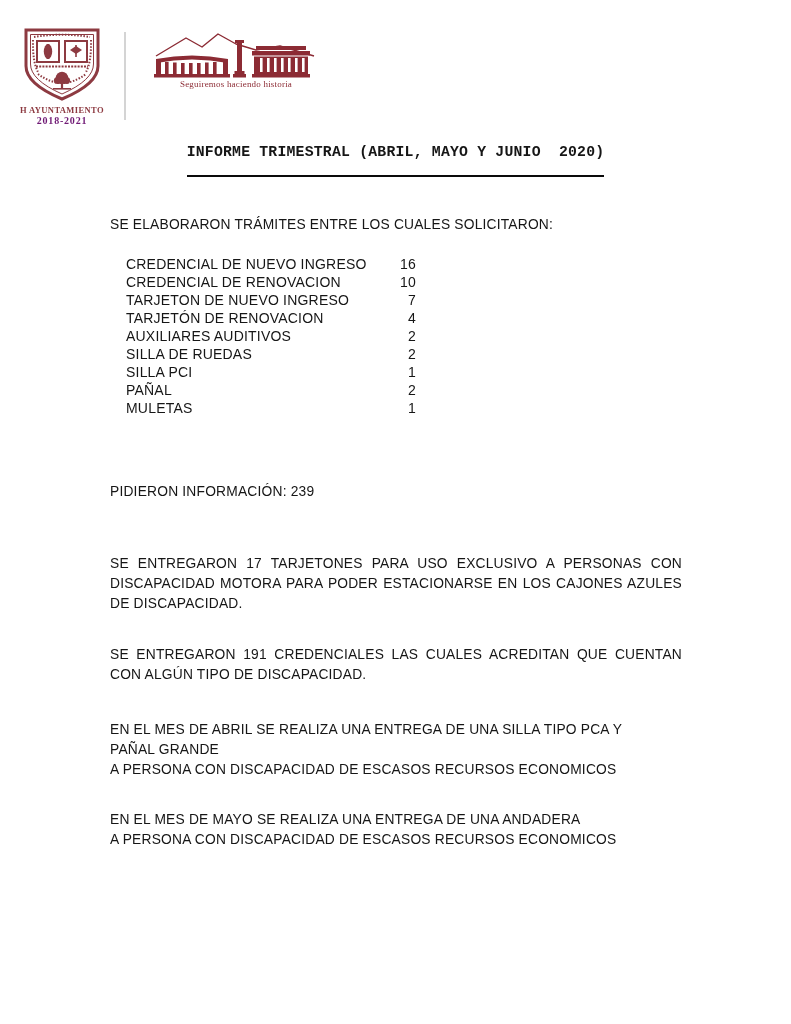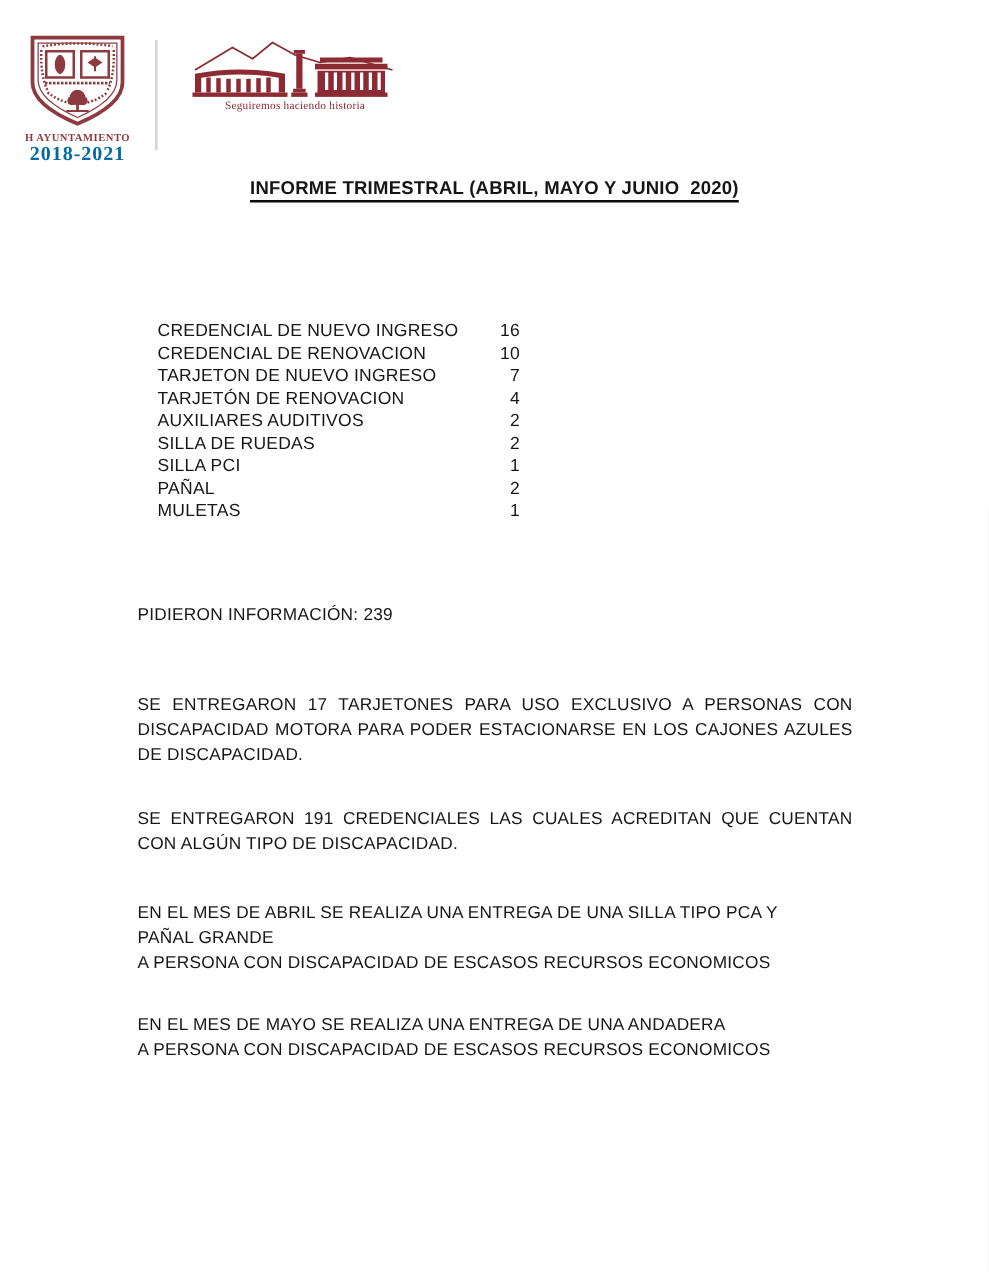--- a/index.html
+++ b/index.html
@@ -30,23 +30,23 @@
     font-weight: bold;
     font-size: 8.5px;
     letter-spacing: 0.4px;
     color: #8d3a41;
     margin-top: 3px;
     white-space: nowrap;
   }
   .crest-term {
     font-family: "Liberation Serif", serif;
     font-weight: bold;
-    font-size: 16px;
+    font-size: 10px;
     letter-spacing: 0.8px;
-    color: #0369a1;
+    color: #701a75;
   }
   .header-divider {
     width: 2px;
     height: 88px;
     background: #d4d4d4;
     margin: 4px 0 0 18px;
   }
   .brand { margin-left: 22px; width: 176px; text-align: center; }
   .brand svg { display: block; margin: 0 auto; }
   .wordmark {
@@ -74,22 +74,23 @@
     left: 0;
     width: 100%;
     text-align: center;
     font-size: 14.8px;
     font-weight: bold;
     letter-spacing: 0.2px;
     margin: 0;
   }
   .title-text {
     border-bottom: 2px solid #0a0a0a;
-    padding-bottom: 1px;
+    padding-bottom: 15px;
     white-space: pre;
+    font-family: Liberation Mono, monospace;
   }
   .intro {
     position: absolute;
     top: 217px;
     left: 110px;
     margin: 0;
     font-size: 13.8px;
     letter-spacing: 0.2px;
     white-space: nowrap;
   }
@@ -215,20 +216,21 @@
           <rect x="143" y="30" width="2.6" height="14"></rect>
           <rect x="150" y="30" width="2.6" height="14"></rect>
         </g>
       </svg>
       <div class="tagline">Seguiremos haciendo historia</div>
     </div>
   </header>
 
   <h1 class="title"><span class="title-text">INFORME TRIMESTRAL (ABRIL, MAYO Y JUNIO  2020)</span></h1>
 
+  <p class="intro">SE ELABORARON TRÁMITES ENTRE LOS CUALES SOLICITARON:</p>
 
   <div class="req-list">
     <div class="req-row">
       <span class="req-label">CREDENCIAL DE NUEVO INGRESO</span>
       <span class="req-value">16</span>
     </div>
     <div class="req-row">
       <span class="req-label">CREDENCIAL DE RENOVACION</span>
       <span class="req-value">10</span>
     </div>

